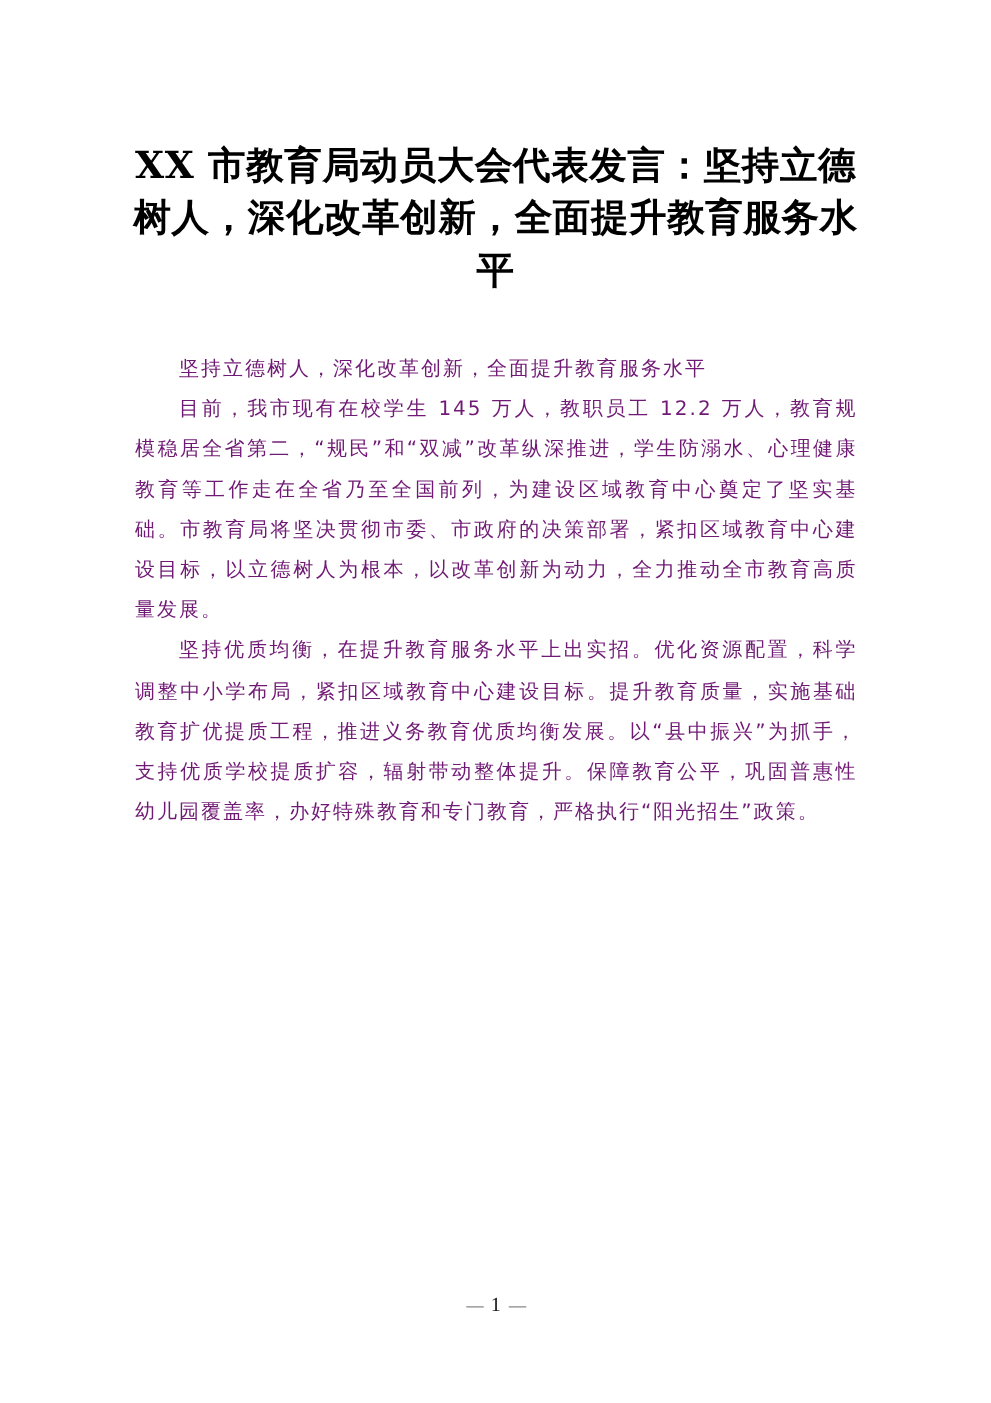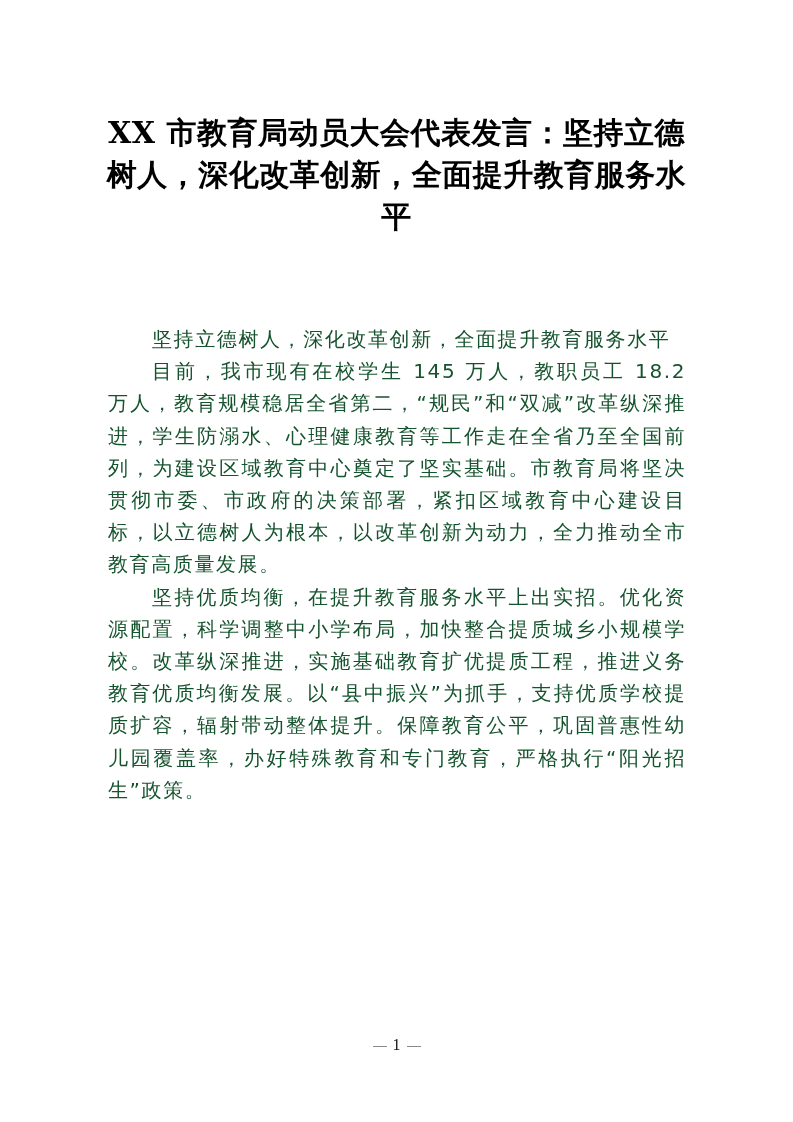--- a/index.html
+++ b/index.html
@@ -7,39 +7,39 @@
   .page { position: absolute; left: 0; top: 0; width: 793px; height: 1122px; background: #fff; border-radius: 21px; }
   .title {
     position: absolute; left: 100px; top: 112px; width: 593px;
     text-align: center; font-family: "DejaVu Serif", "Liberation Serif", serif;
     font-weight: bold; font-size: 30px; line-height: 42px; color: #000;
     letter-spacing: 0.5px;
   }
   .body {
     position: absolute; left: 108px; top: 279px; width: 578px;
     font-family: "DejaVu Sans", "Liberation Sans", sans-serif;
-    font-size: 20px; line-height: 32.2px; color: #14532d;
-    text-align: justify; letter-spacing: 1.6px; margin-top: 44px;
+    font-size: 16px; line-height: 32.2px; color: #701a75;
+    text-align: justify; letter-spacing: 1.6px;
   }
   .body p { margin: 0; text-indent: 2.2em; }
   .body p.sub { text-indent: 2.2em; }
   .footer {
     position: absolute; left: 0; top: 1036px; width: 793px; text-align: center;
     font-family: "Liberation Serif", serif; font-size: 16px; color: #111;
   }
   .footer .dash { display: inline-block; width: 14px; height: 1px; background: #888; vertical-align: middle; margin: 0 6px; }
 </style>
 </head>
 <body>
 
 <div class="page">
   <div class="title">XX 市教育局动员大会代表发言：坚持立德树人，深化改革创新，全面提升教育服务水平</div>
 
   <div class="body">
     <p class="sub">坚持立德树人，深化改革创新，全面提升教育服务水平</p>
-    <p>目前，我市现有在校学生 145 万人，教职员工 18.2 万人，教育规模稳居全省第二，“规民”和“双减”改革纵深推进，学生防溺水、心理健康教育等工作走在全省乃至全国前列，为建设区域教育中心奠定了坚实基础。市教育局将坚决贯彻市委、市政府的决策部署，紧扣区域教育中心建设目标，以立德树人为根本，以改革创新为动力，全力推动全市教育高质量发展。</p>
-    <p>坚持优质均衡，在提升教育服务水平上出实招。优化资源配置，科学调整中小学布局，加快整合提质城乡小规模学校。改革纵深推进，实施基础教育扩优提质工程，推进义务教育优质均衡发展。以“县中振兴”为抓手，支持优质学校提质扩容，辐射带动整体提升。保障教育公平，巩固普惠性幼儿园覆盖率，办好特殊教育和专门教育，严格执行“阳光招生”政策。</p>
+    <p>目前，我市现有在校学生 145 万人，教职员工 12.2 万人，教育规模稳居全省第二，“规民”和“双减”改革纵深推进，学生防溺水、心理健康教育等工作走在全省乃至全国前列，为建设区域教育中心奠定了坚实基础。市教育局将坚决贯彻市委、市政府的决策部署，紧扣区域教育中心建设目标，以立德树人为根本，以改革创新为动力，全力推动全市教育高质量发展。</p>
+    <p>坚持优质均衡，在提升教育服务水平上出实招。优化资源配置，科学调整中小学布局，紧扣区域教育中心建设目标。提升教育质量，实施基础教育扩优提质工程，推进义务教育优质均衡发展。以“县中振兴”为抓手，支持优质学校提质扩容，辐射带动整体提升。保障教育公平，巩固普惠性幼儿园覆盖率，办好特殊教育和专门教育，严格执行“阳光招生”政策。</p>
   </div>
 
   <div class="footer">
     <span class="dash"></span><span>1</span><span class="dash"></span>
   </div>
 </div>
 
 </body></html>

